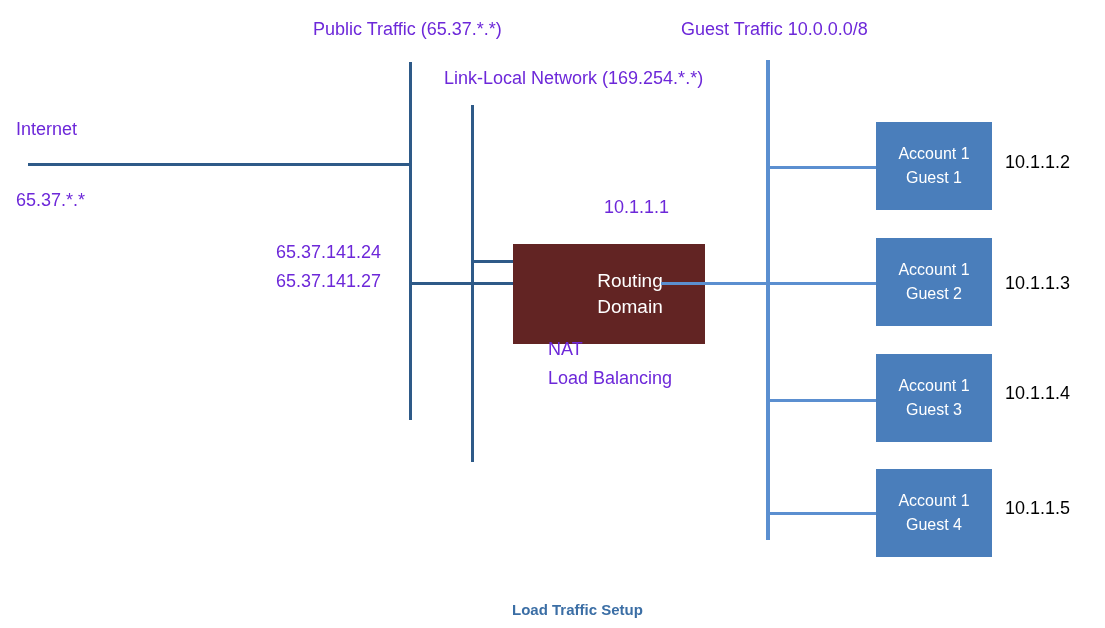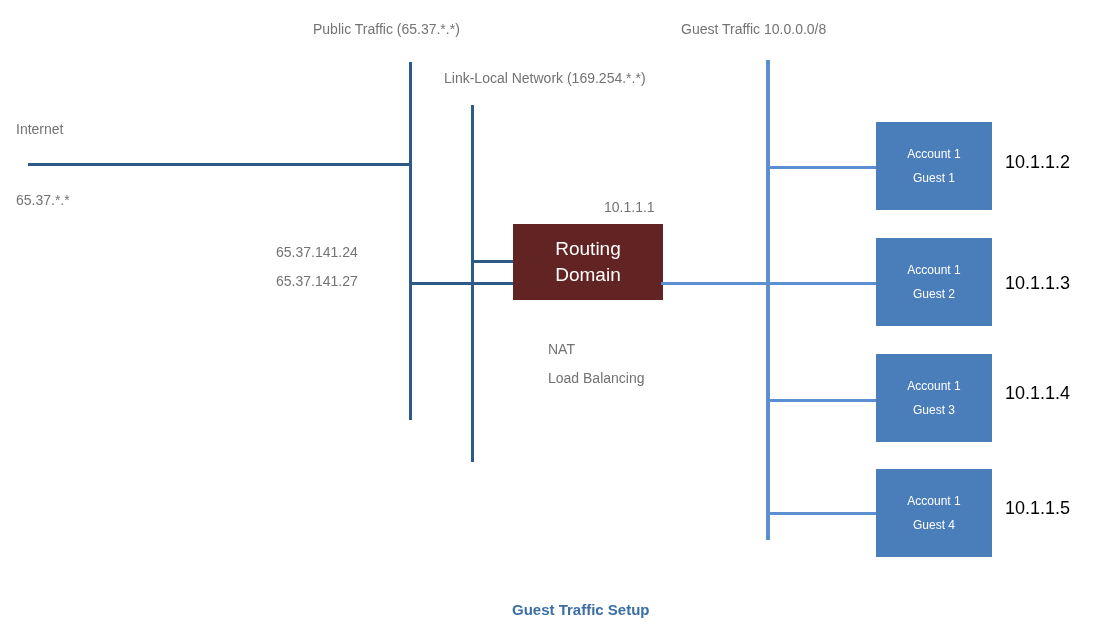--- a/index.html
+++ b/index.html
@@ -11,22 +11,22 @@
   #canvas {
     position: relative;
     width: 1105px;
     height: 628px;
     background: #ffffff;
     font-family: "Liberation Sans", sans-serif;
     overflow: hidden;
   }
   .lbl {
     position: absolute;
-    color: #737373;
-    font-size: 14px;
+    color: #6d28d9;
+    font-size: 18px;
     line-height: 22px;
     white-space: nowrap;
   }
   
   .vline {
     position: absolute;
     width: 3px;
     background: #2E5A88;
   }
   .vline.light {
@@ -56,21 +56,21 @@
   }
   
   .guest-box {
     position: absolute;
     background: #4A7EBB;
     color: #ffffff;
     display: flex;
     flex-direction: column;
     align-items: center;
     justify-content: center;
-    font-size: 12px;
+    font-size: 16px;
     line-height: 24px;
   }
   .guest-ip {
     position: absolute;
     color: #000000;
     font-size: 18px;
     white-space: nowrap;
     text-align: right;
   }
   .caption {
@@ -105,21 +105,21 @@
   <div class="vline light" style="left:766px; top:60px; height:480px;"></div>
 
   <div class="lbl" style="left:276px; top:241px;">65.37.141.24</div>
 
   <div class="lbl" style="left:276px; top:270px;">65.37.141.27</div>
 
   <div class="hline" style="left:471px; top:260px; width:45px;"></div>
 
   <div class="hline" style="left:409px; top:282px; width:107px;"></div>
 
-  <div class="rd-box" style="left:513px; top:224px; width:150px; height:76px;">
+  <div class="rd-box" style="left:513px; top:244px; width:150px; height:100px;padding-left:42px;">
     <div>Routing</div>
     <div>Domain</div>
   </div>
 
   <div class="hline light" style="left:661px; top:282px; width:215px;"></div>
 
   <div class="lbl" style="left:548px; top:338px;">NAT</div>
 
   <div class="lbl" style="left:548px; top:367px;">Load Balancing</div>
 
@@ -149,15 +149,15 @@
     <div>Guest 3</div>
   </div>
   <div class="guest-ip" style="left:1005px; top:383px;">10.1.1.4</div>
 
   <div class="guest-box" style="left:876px; top:469px; width:116px; height:88px;">
     <div>Account 1</div>
     <div>Guest 4</div>
   </div>
   <div class="guest-ip" style="left:1005px; top:498px;">10.1.1.5</div>
 
-  <div class="caption" style="left:512px; top:601px;">Guest Traffic Setup</div>
+  <div class="caption" style="left:512px; top:601px;">Load Traffic Setup</div>
 
 </div>
 
 </body></html>

